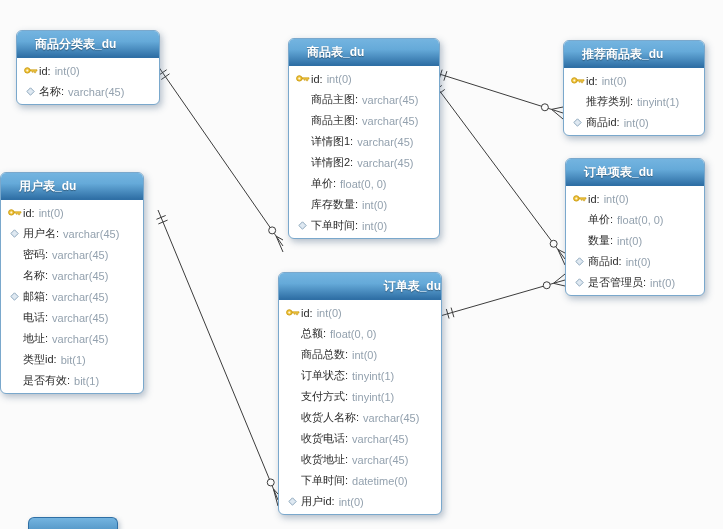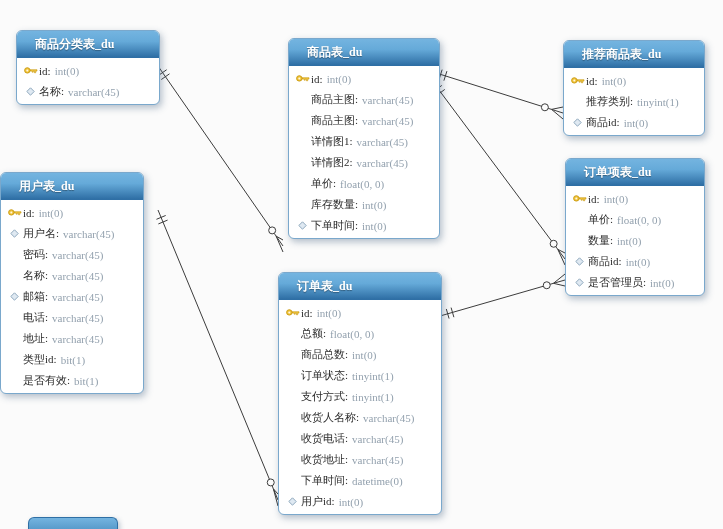--- a/index.html
+++ b/index.html
@@ -2,21 +2,21 @@
 <html><head>
 <meta charset="utf-8">
 <style>
   html,body{margin:0;padding:0;}
   body{
     width:723px;height:529px;
     background:#fbfbfb;
     font-family:"Liberation Sans",sans-serif;
     position:relative;overflow:hidden;
   }
-  #canvas{position:relative;width:723px;height:450px;font-family:Liberation Serif, serif;}
+  #canvas{position:relative;width:723px;height:450px;}
   #connectors{position:absolute;left:0;top:0;z-index:1;}
   .table-card{
     position:absolute;z-index:2;
     background:#ffffff;
     border:1px solid #7aa8cc;
     border-radius:6px;
     box-shadow:2px 3px 7px rgba(60,90,120,.38);
     overflow:hidden;
   }
   .thead{
@@ -30,21 +30,21 @@
   }
   .tbody{padding:2px 0;}
   .trow{height:21px;display:flex;align-items:center;font-size:11px;padding:0 5px;white-space:nowrap;}
   .ficon{width:17px;display:inline-flex;justify-content:center;align-items:center;flex:0 0 17px;}
   .fname{color:#2b2b2b;margin-right:4px;}
   .ftype{color:#93a1ae;}
   
   .pos-category {left:16px; top:30px; width:142px;}
   .pos-user     {left:0; top:172px;width:142px;}
   .pos-product  {left:288px;top:38px; width:150px;}
-  .pos-order    {left:278px;top:272px;width:162px;}
+  .pos-order    {left:278px;top:272px;width:162px;text-align:right;}
   .pos-recommend{left:563px;top:40px; width:140px;}
   .pos-orderitem{left:565px;top:158px;width:138px;}
   
   .partial-header{
     position:absolute;z-index:2;
     left:28px;top:517px;width:88px;height:20px;
     border-radius:6px 6px 0 0;
     border:1px solid #2f6fa5;border-bottom:none;
     background:linear-gradient(#74b4e0,#4287ba);
     box-shadow:2px 2px 5px rgba(60,90,120,.3);

